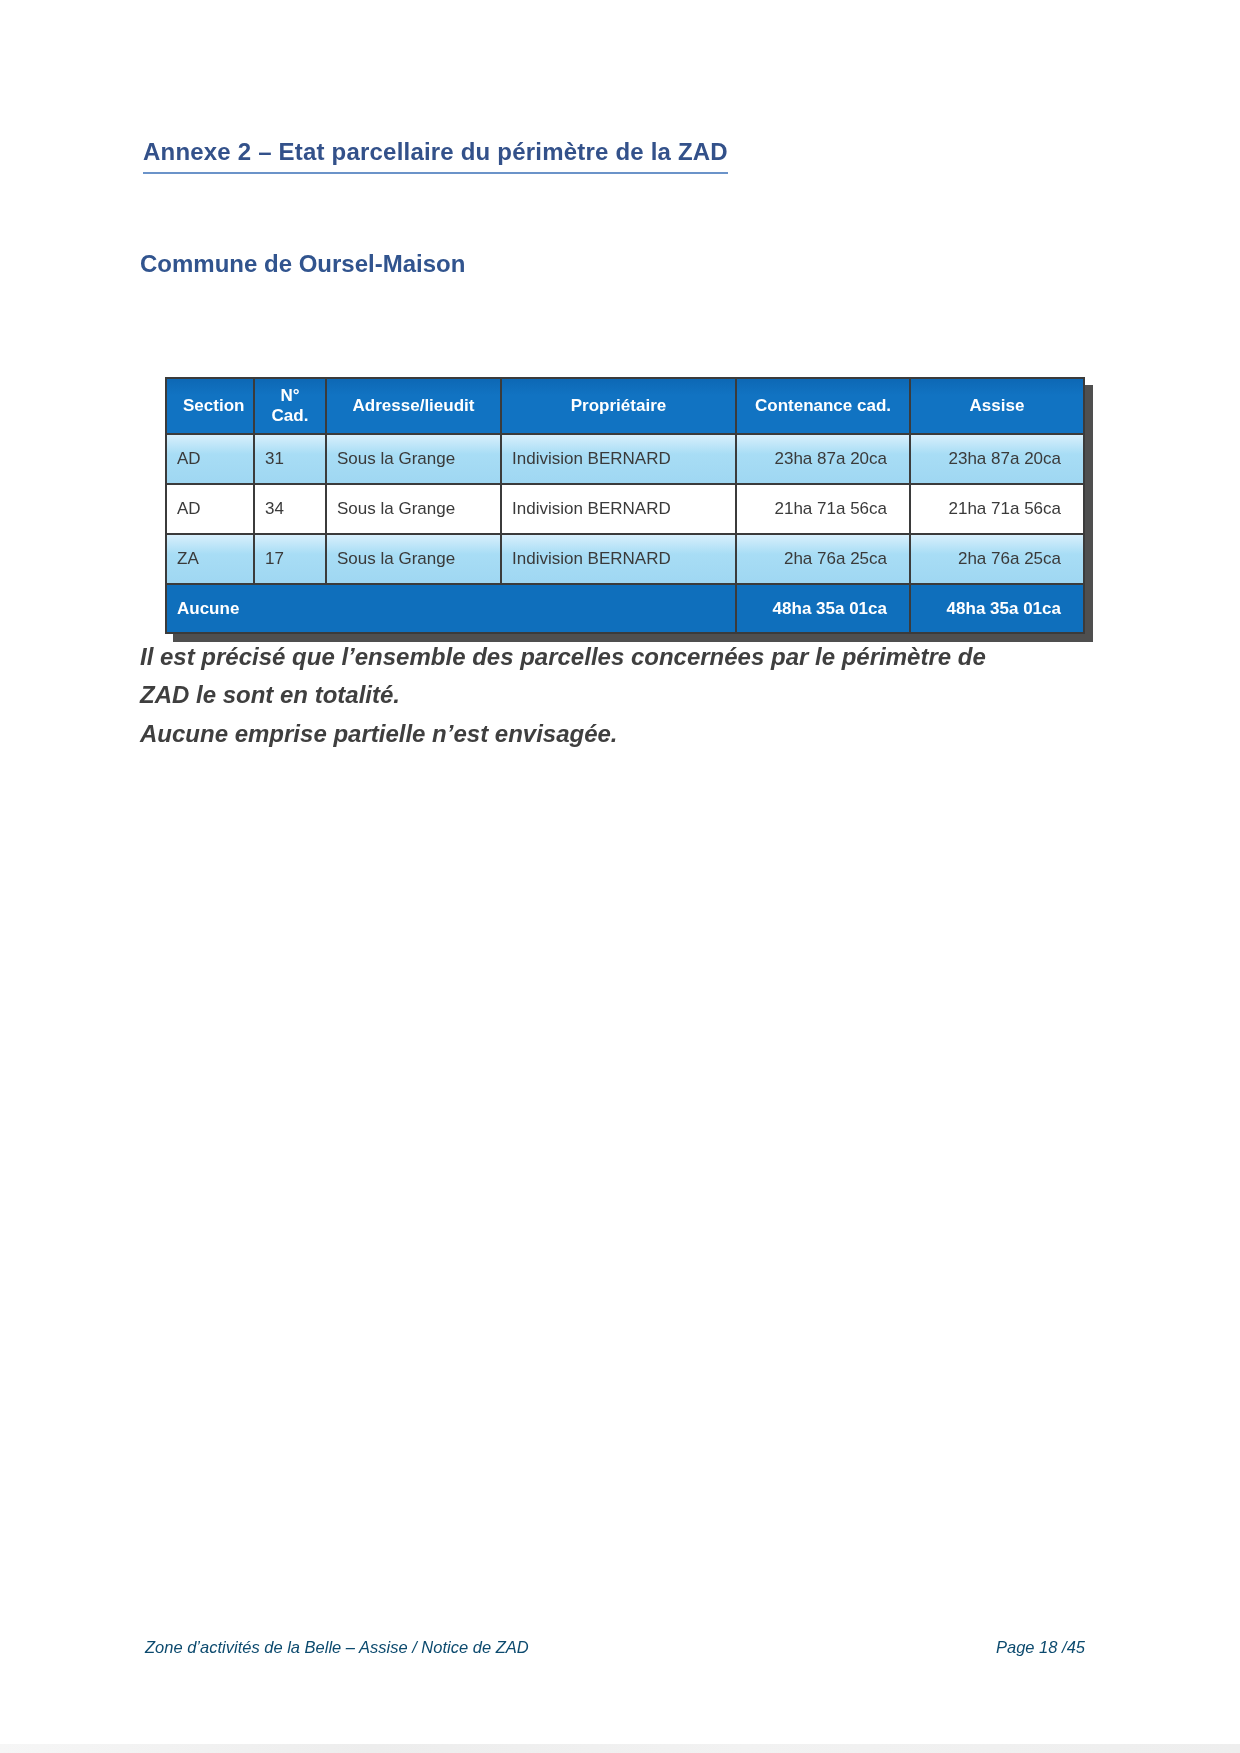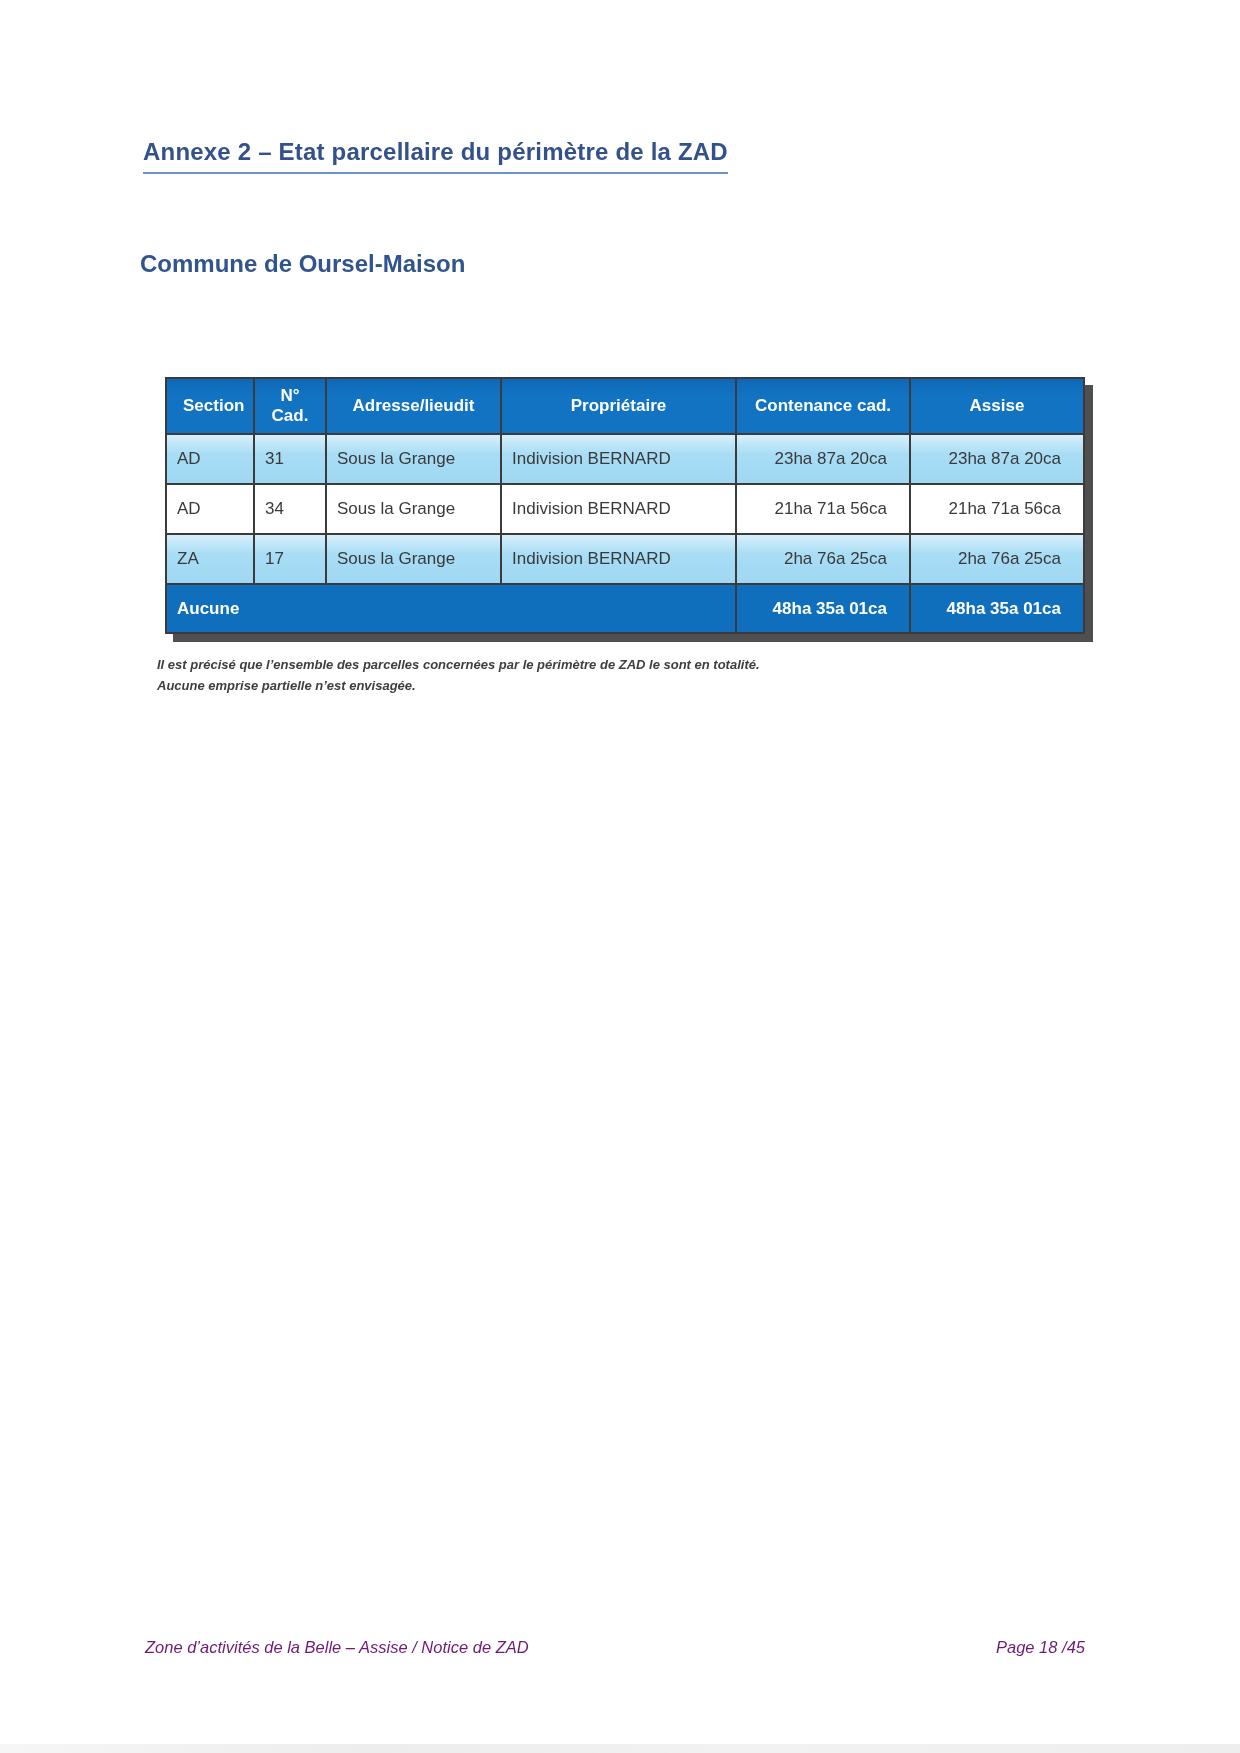--- a/index.html
+++ b/index.html
@@ -87,38 +87,38 @@
     background: #0f6fbc;
     color: #ffffff;
     font-weight: bold;
     height: 43px;
   }
   .note {
     position: absolute;
     left: 140px;
     top: 638px;
     width: 880px;
-    margin: 17px;
-    font-size: 13px;
+    margin: 0;
+    font-size: 24px;
     font-style: italic;
     font-weight: bold;
     color: #3f3f3f;
     line-height: 1.6;
   }
   .footer {
     position: absolute;
     left: 145px;
     right: 155px;
     top: 1638px;
     display: flex;
     justify-content: space-between;
     align-items: baseline;
     font-size: 16.5px;
     font-style: italic;
-    color: #701a75;
+    color: #0c4a6e;
     gap: 16px;
   }
   .scan-band {
     position: absolute;
     left: 0;
     bottom: 0;
     width: 100%;
     height: 9px;
     background: linear-gradient(90deg, #f6f6f6 0%, #ededed 30%, #f2f2f2 60%, #eeeeee 100%);
   }

